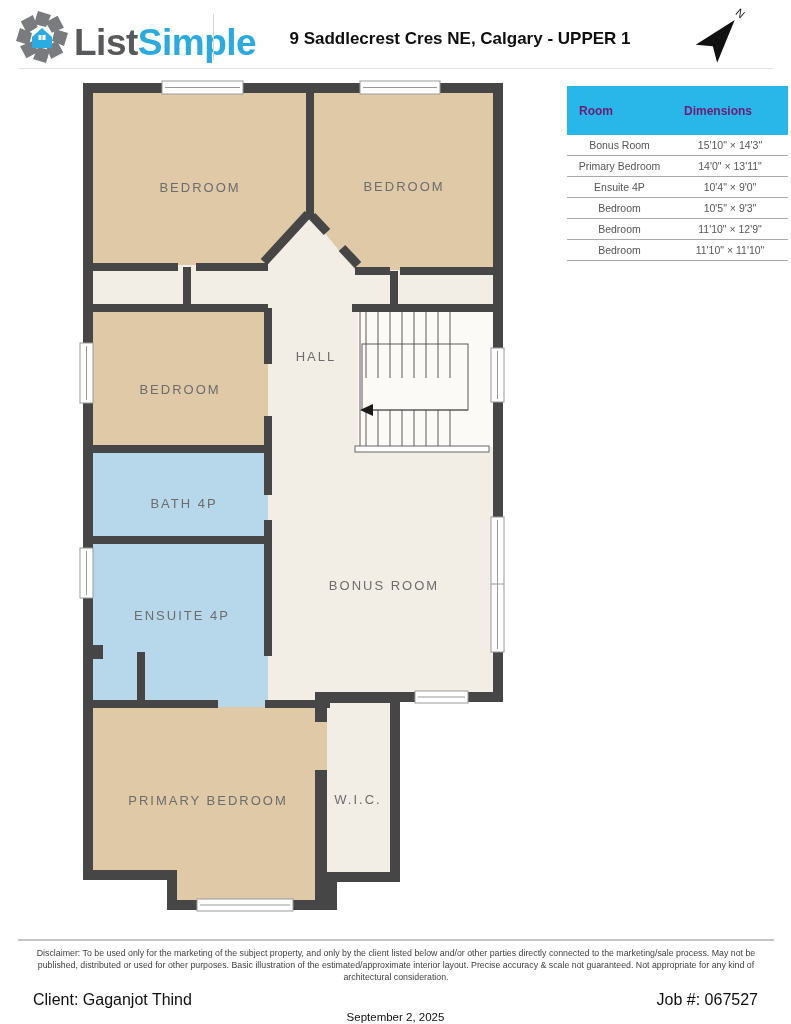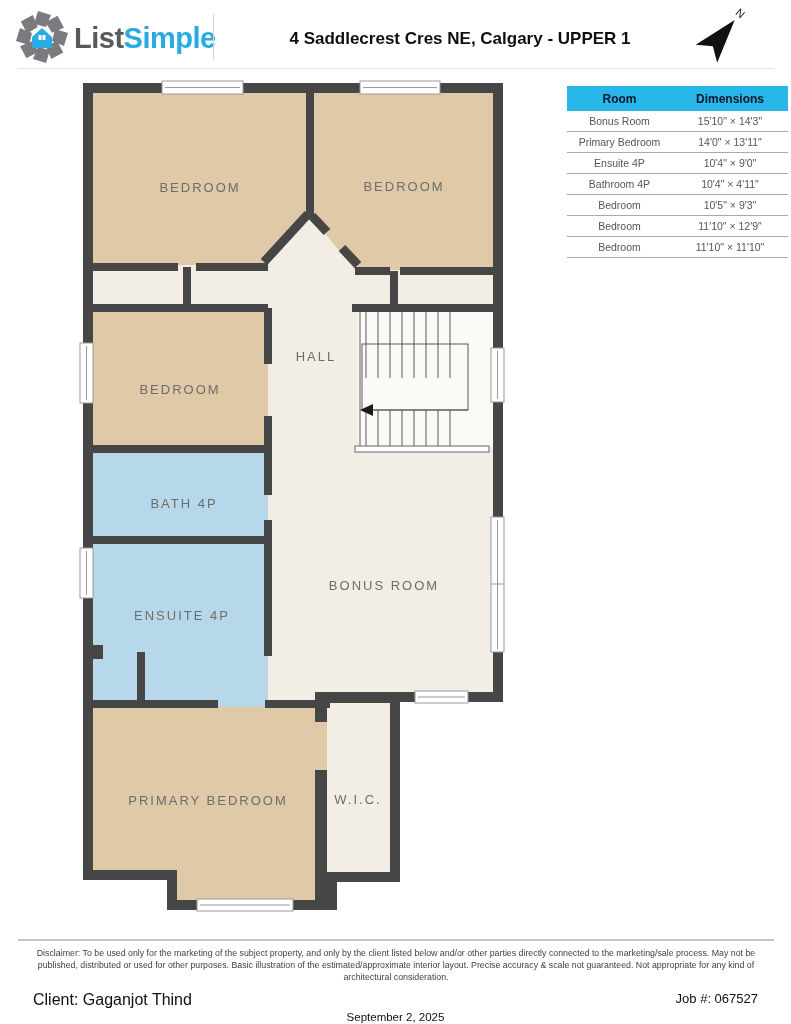--- a/index.html
+++ b/index.html
@@ -3,49 +3,49 @@
 <meta charset="utf-8">
 <style>
   html,body{margin:0;padding:0;}
   body{
     width:791px;height:1024px;position:relative;background:#ffffff;
     font-family:"Liberation Sans", sans-serif;overflow:hidden;
   }
   .abs{position:absolute;}
   
   .logo-icon{left:14px;top:9px;width:56px;height:56px;}
-  .logo-text{left:74px;top:22px;font-size:29px;font-weight:700;letter-spacing:-0.5px;}
+  .logo-text{left:74px;top:22px;font-size:37px;font-weight:700;letter-spacing:-0.5px;}
   .brand-gray{color:#58595b;}
   .brand-cyan{color:#29abe2;}
   .logo-divider{left:213px;top:14px;width:1px;height:46px;background:#d8d8d8;}
   .page-title{left:235px;top:29px;width:450px;text-align:center;
     font-size:17px;font-weight:bold;color:#0f0f0f;}
   .north{left:686px;top:4px;width:76px;height:66px;}
   .header-rule{left:18px;top:68px;width:756px;height:1px;background:#e4e4e4;}
   
   .plan-svg{left:0;top:0;width:791px;height:1024px;}
   .room-label{fill:#6d6d6d;font-size:13px;letter-spacing:2px;}
   
   .dim-table-wrap{left:567px;top:86px;width:221px;}
   table.dim{border-collapse:collapse;width:221px;table-layout:fixed;}
   table.dim th{
-    background:#29b6e8;color:#0f172a;font-size:12px;font-weight:bold;
-    height:25px;text-align:center;padding:0;}
+    background:#29b6e8;color:#701a75;font-size:12px;font-weight:bold;
+    height:25px;text-align:left;padding:12px;}
   table.dim td{
     font-size:10.5px;color:#555555;height:20px;text-align:center;
     border-bottom:1px solid #a9a9a9;padding:0;}
   .col-room{width:105px;}
   .col-dim{width:116px;}
   
   .footer-rule{left:18px;top:939px;width:756px;height:2px;background:#c6c6c6;}
   .disclaimer{left:36px;top:947px;width:720px;text-align:center;
     font-size:8.8px;line-height:12px;color:#3f3f3f;}
   .client{left:33px;top:991px;font-size:16px;color:#0f0f0f;}
   .date{left:0;top:991px;width:791px;text-align:center;font-size:11.5px;color:#0f0f0f;margin-top:20px;}
-  .job{right:33px;top:991px;font-size:13px;color:#0f0f0f;}
+  .job{right:33px;top:991px;font-size:16px;color:#0f0f0f;}
 </style>
 </head>
 <body>
 
 <svg class="abs logo-icon" viewBox="0 0 56 56">
   <g transform="translate(28,28)">
     <g fill="#7a7b7e">
       <path d="M-4,-26 L9,-22 L4,-10 L-8,-13 Z"></path>
       <path d="M-4,-26 L9,-22 L4,-10 L-8,-13 Z" transform="rotate(45)"></path>
       <path d="M-4,-26 L9,-22 L4,-10 L-8,-13 Z" transform="rotate(90)"></path>
@@ -60,21 +60,21 @@
     <line x1="0" y1="-2" x2="0" y2="3" stroke="#2aace2" stroke-width="1"></line>
   </g>
 </svg>
 
 <div class="abs logo-text">
   <span class="brand-gray">List</span><span class="brand-cyan">Simple</span>
 </div>
 
 <div class="abs logo-divider"></div>
 
-<div class="abs page-title">4 Saddlecrest Cres NE, Calgary - UPPER 1</div>
+<div class="abs page-title">9 Saddlecrest Cres NE, Calgary - UPPER 1</div>
 
 <svg class="abs north" viewBox="0 0 76 66">
   <g transform="translate(32,36) rotate(40)">
     <polygon points="0,-26 14,18 0,8 -14,18" fill="#111111"></polygon>
     <text x="-4" y="-31" font-size="11" fill="#111111" font-family="Liberation Sans, sans-serif">N</text>
   </g>
 </svg>
 
 <div class="abs header-rule"></div>
 
@@ -215,24 +215,20 @@
         </tr>
       <tr>
           <td>Primary Bedroom</td>
           <td>14'0" × 13'11"</td>
         </tr>
       <tr>
           <td>Ensuite 4P</td>
           <td>10'4" × 9'0"</td>
         </tr>
       <tr>
-          <td>Bathroom 4P</td>
-          <td>10'4" × 4'11"</td>
-        </tr>
-      <tr>
           <td>Bedroom</td>
           <td>10'5" × 9'3"</td>
         </tr>
       <tr>
           <td>Bedroom</td>
           <td>11'10" × 12'9"</td>
         </tr>
       <tr>
           <td>Bedroom</td>
           <td>11'10" × 11'10"</td>

